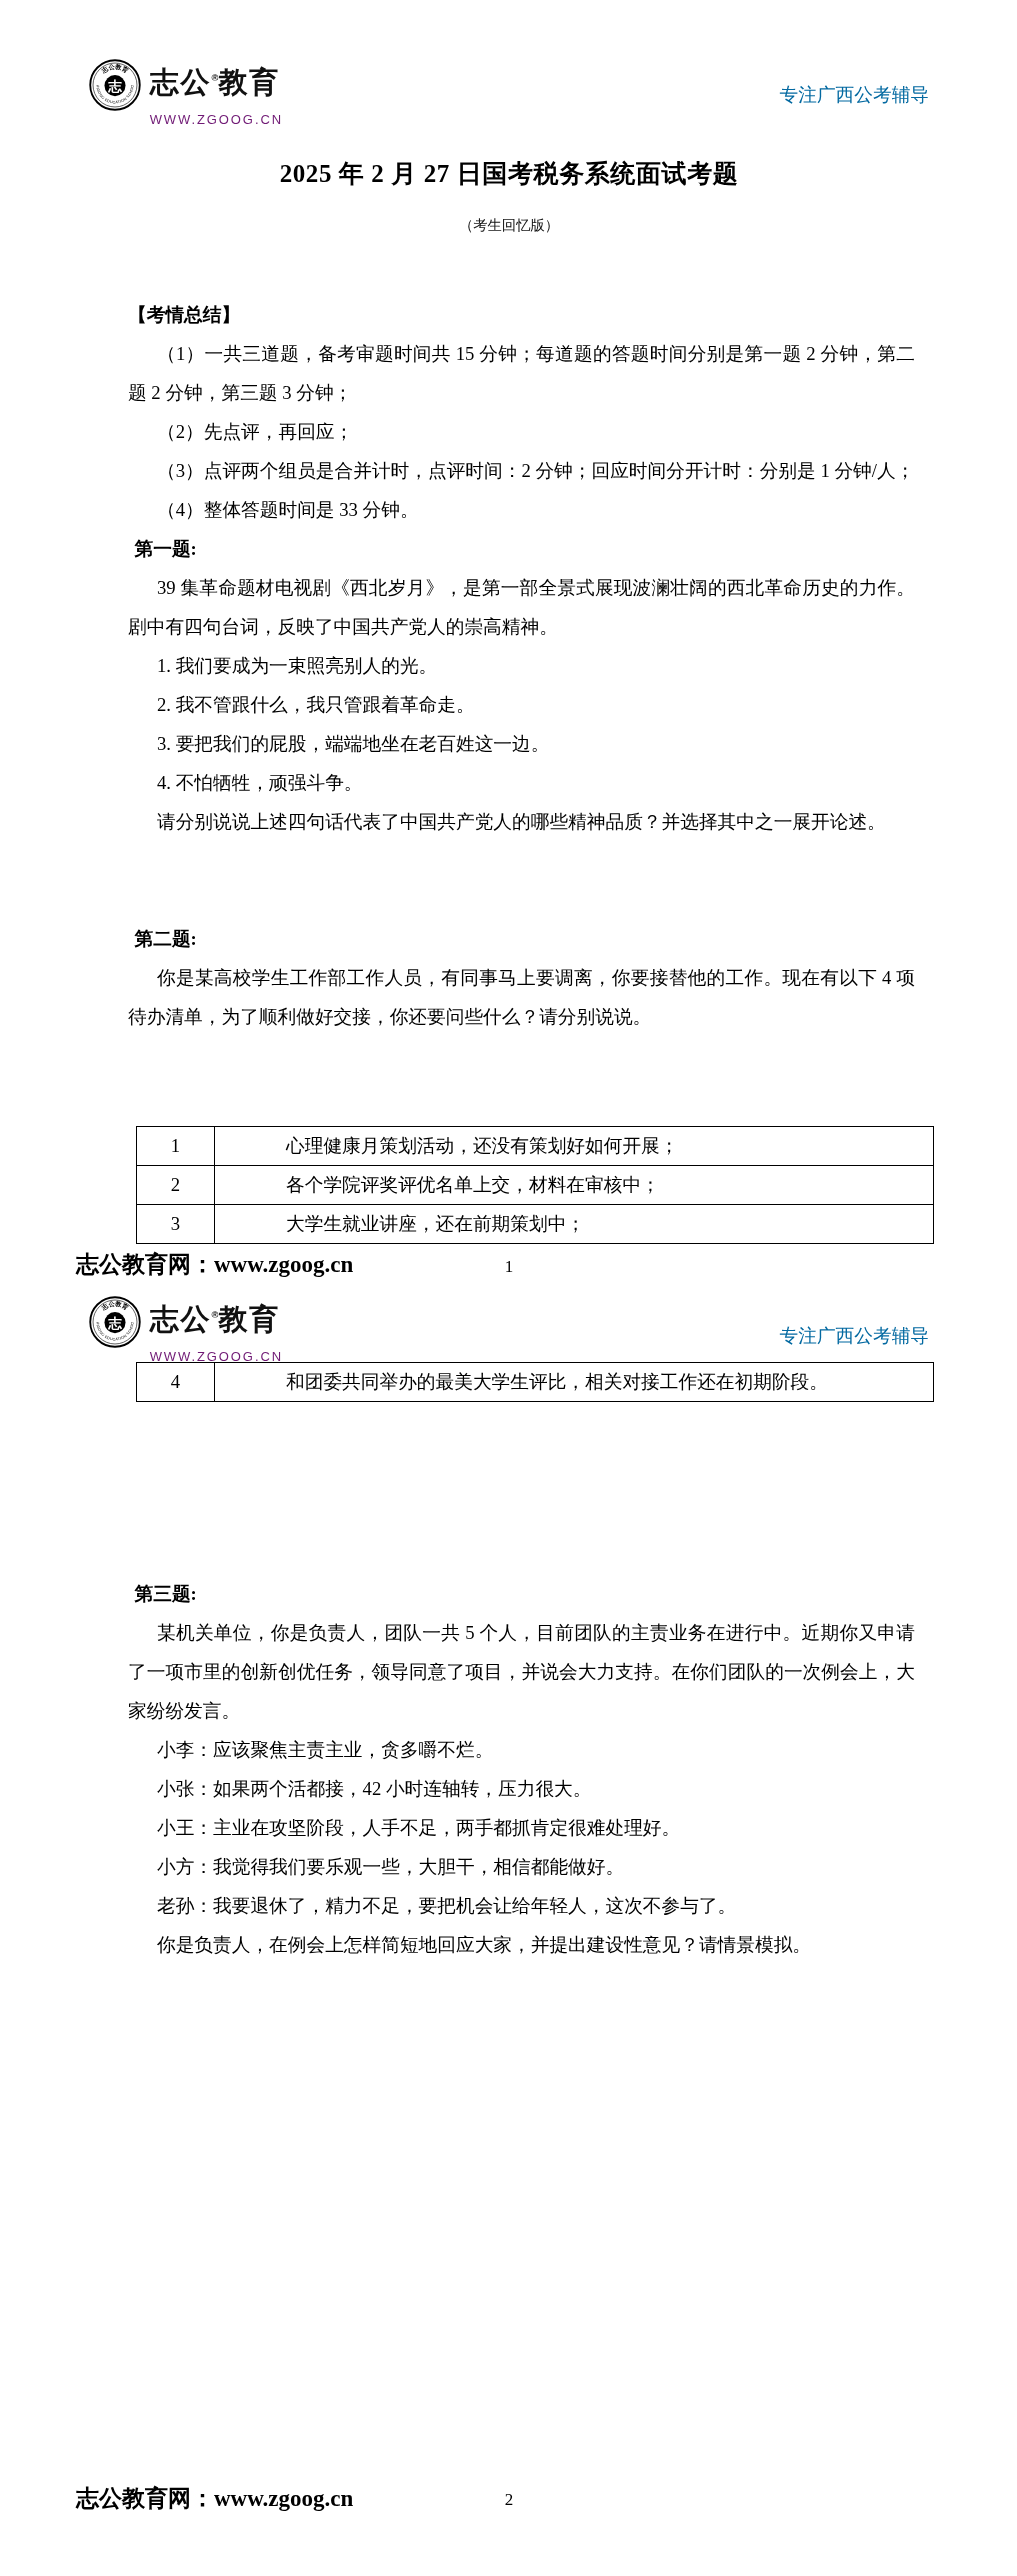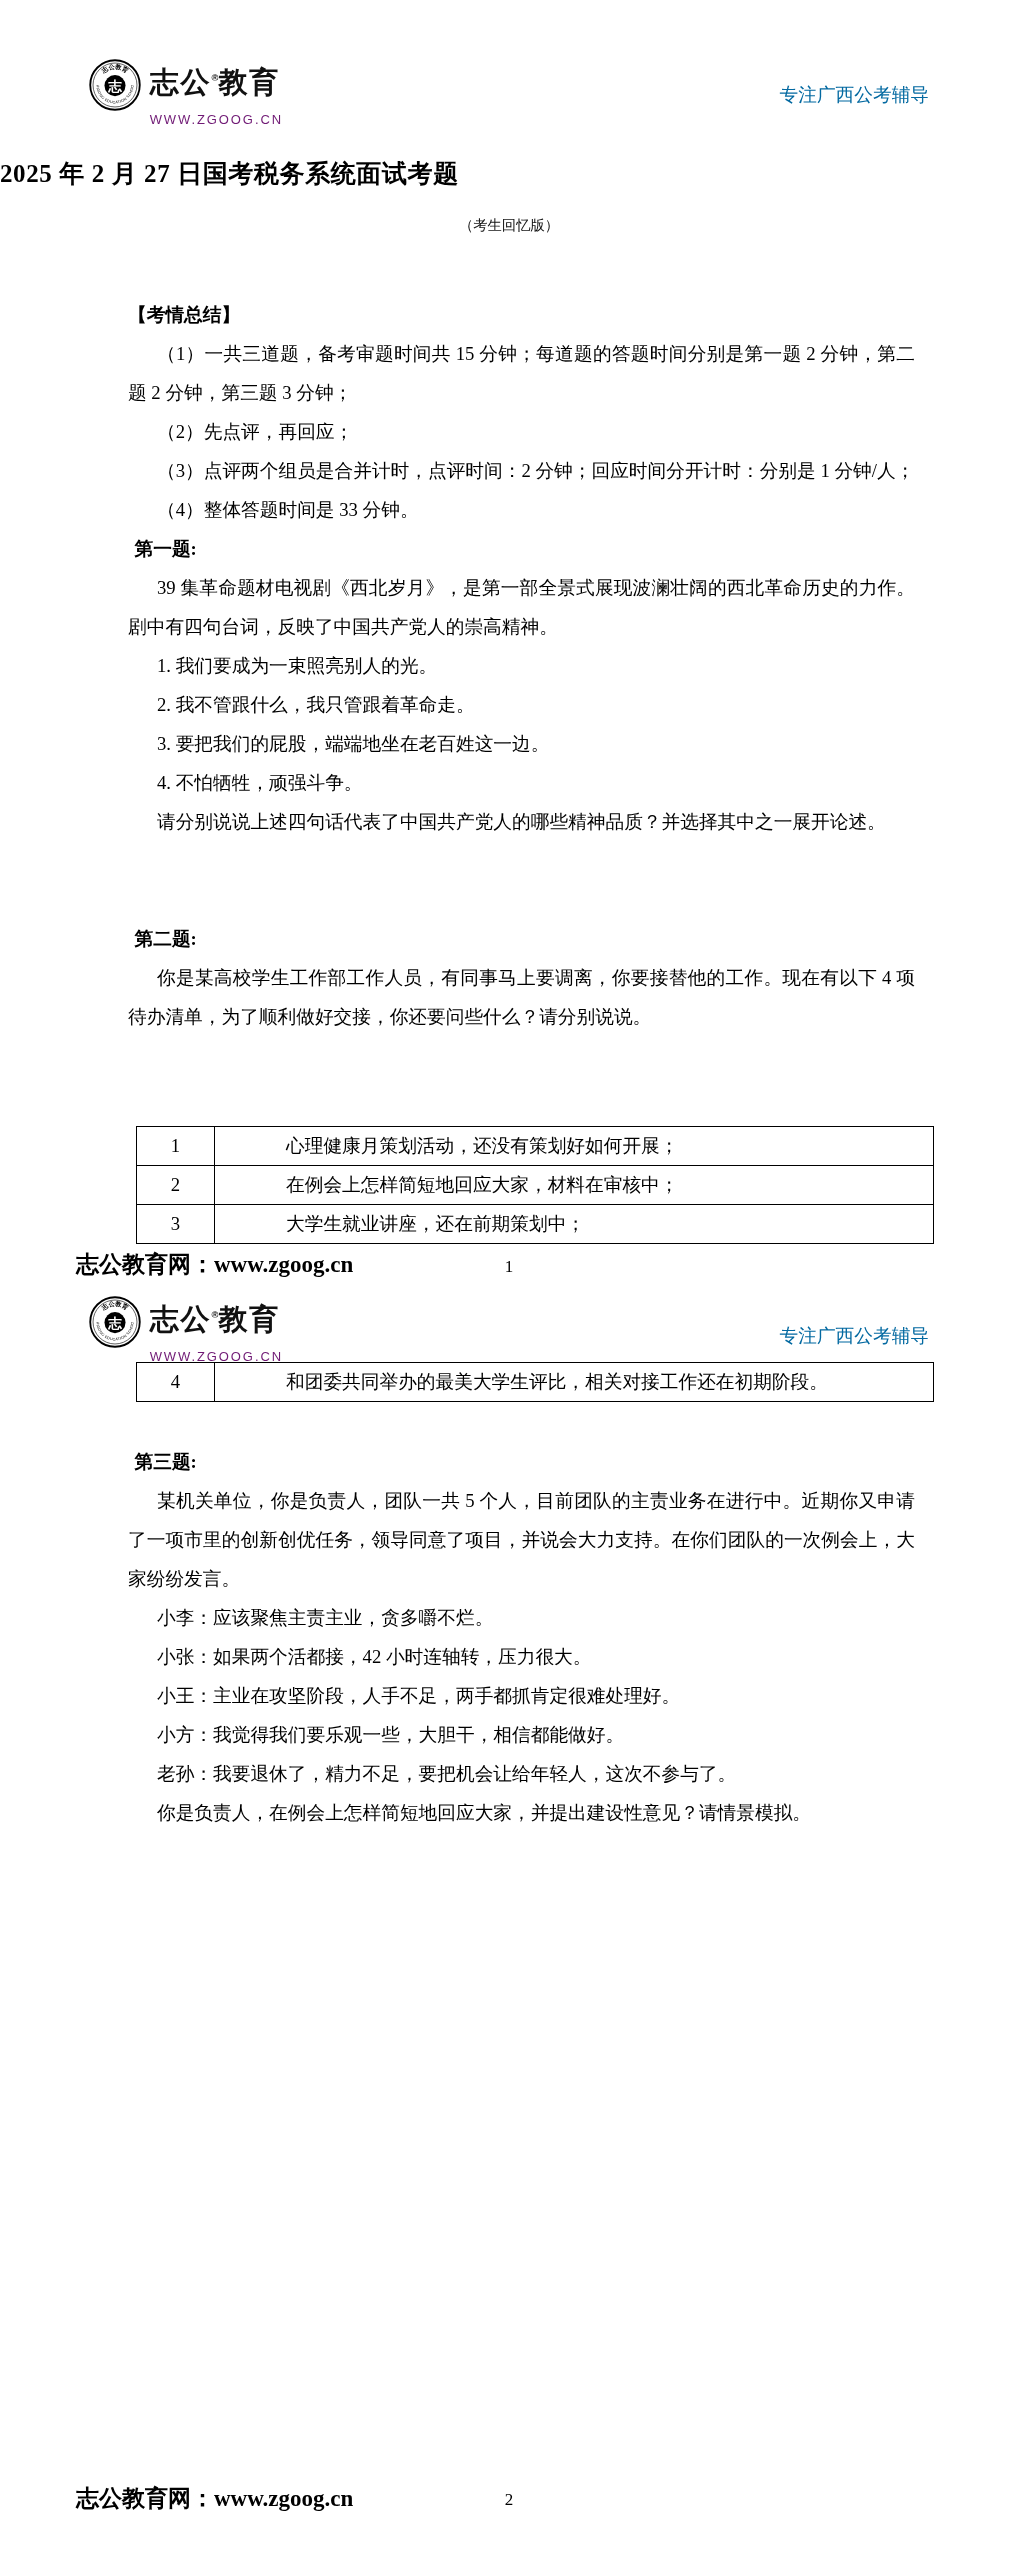--- a/index.html
+++ b/index.html
@@ -26,21 +26,21 @@
     font-family:"Liberation Sans","DejaVu Sans",sans-serif;
     font-size:13px;line-height:15px;letter-spacing:1.9px;color:#701a75;margin-top:15px;
     white-space:nowrap;
   }
   .tagline{
     position:absolute;right:89px;font-size:18.7px;line-height:22.5px;color:#0369a1;
     white-space:nowrap;
   }
   
   .title{
-    position:absolute;left:0;width:100%;
+    position:absolute;left:0;width:100%;text-align:center;
     font-size:25px;line-height:36px;font-weight:bold;letter-spacing:0.6px;
   }
   .subtitle{
     position:absolute;left:0;width:100%;text-align:center;
     font-size:14.3px;line-height:21px;color:#111;
   }
   
   .bodyblock{
     position:absolute;left:128px;width:787px;
     font-size:18.7px;line-height:39px;text-align:justify;
@@ -121,21 +121,21 @@
   </div>
 
   <table class="todo-table" style="top:1126px;">
     <tbody>
         <tr>
       <td class="no">1</td>
       <td class="task">心理健康月策划活动，还没有策划好如何开展；</td>
     </tr>
     <tr>
       <td class="no">2</td>
-      <td class="task">在例会上怎样简短地回应大家，材料在审核中；</td>
+      <td class="task">各个学院评奖评优名单上交，材料在审核中；</td>
     </tr>
     <tr>
       <td class="no">3</td>
       <td class="task">大学生就业讲座，还在前期策划中；</td>
     </tr>
   </tbody>
     </table>
 
   <div class="footer-site" style="top:1252px;">志公教育网：www.zgoog.cn</div>
   <div class="footer-num" style="top:1254px;">1</div>
@@ -167,21 +167,21 @@
 
   <table class="todo-table" style="top:1362px;">
     <tbody>
         <tr>
       <td class="no" style="height:38px;">4</td>
       <td class="task">和团委共同举办的最美大学生评比，相关对接工作还在初期阶段。</td>
     </tr>
   </tbody>
     </table>
 
-  <div class="bodyblock" style="top:1442px;">
+  <div class="bodyblock" style="top:1574px;">
     <p class="heading">第三题:</p>
     <p>某机关单位，你是负责人，团队一共 5 个人，目前团队的主责业务在进行中。近期你又申请了一项市里的创新创优任务，领导同意了项目，并说会大力支持。在你们团队的一次例会上，大家纷纷发言。</p>
     <p>小李：应该聚焦主责主业，贪多嚼不烂。</p>
     <p>小张：如果两个活都接，42 小时连轴转，压力很大。</p>
     <p>小王：主业在攻坚阶段，人手不足，两手都抓肯定很难处理好。</p>
     <p>小方：我觉得我们要乐观一些，大胆干，相信都能做好。</p>
     <p>老孙：我要退休了，精力不足，要把机会让给年轻人，这次不参与了。</p>
     <p>你是负责人，在例会上怎样简短地回应大家，并提出建设性意见？请情景模拟。</p>
   </div>
 

